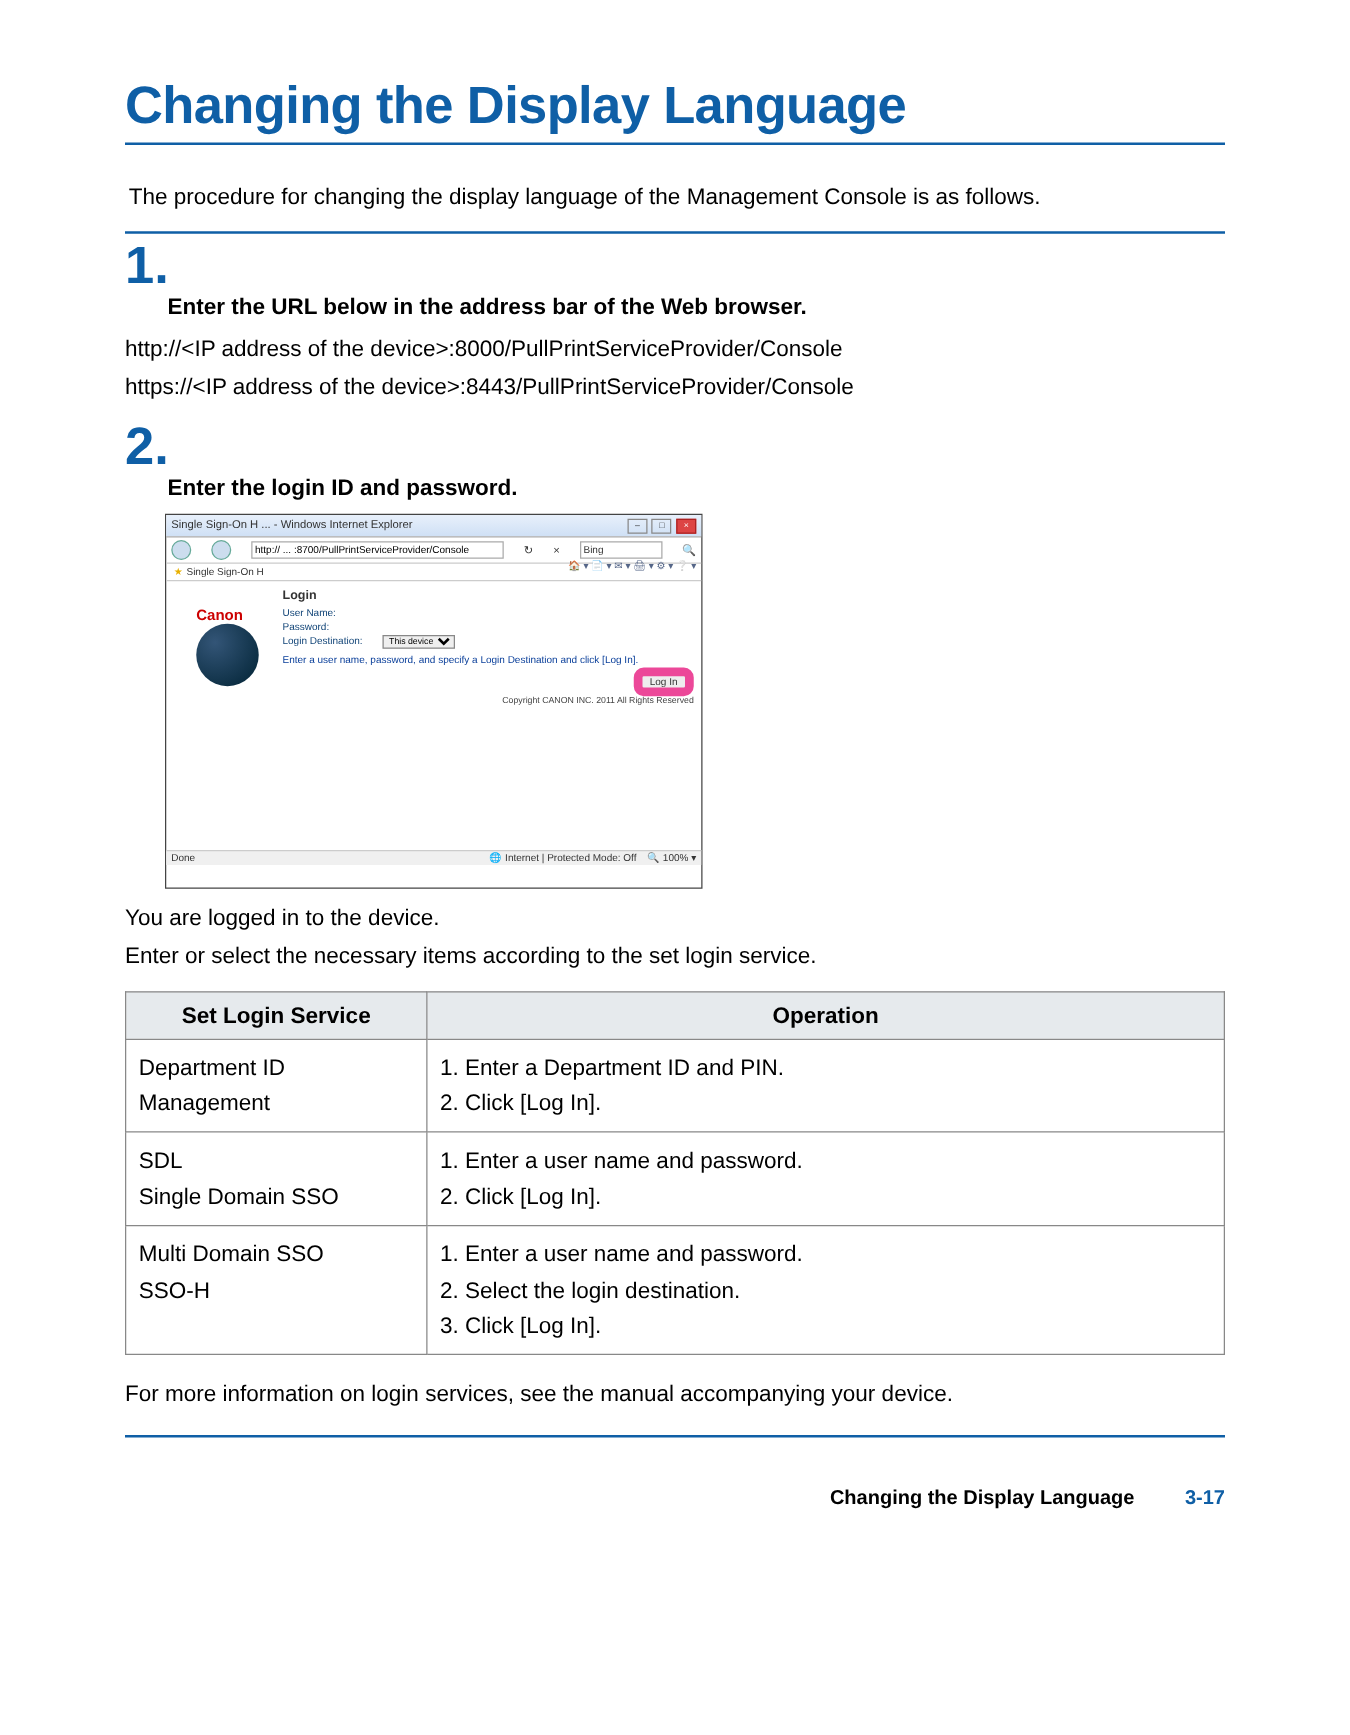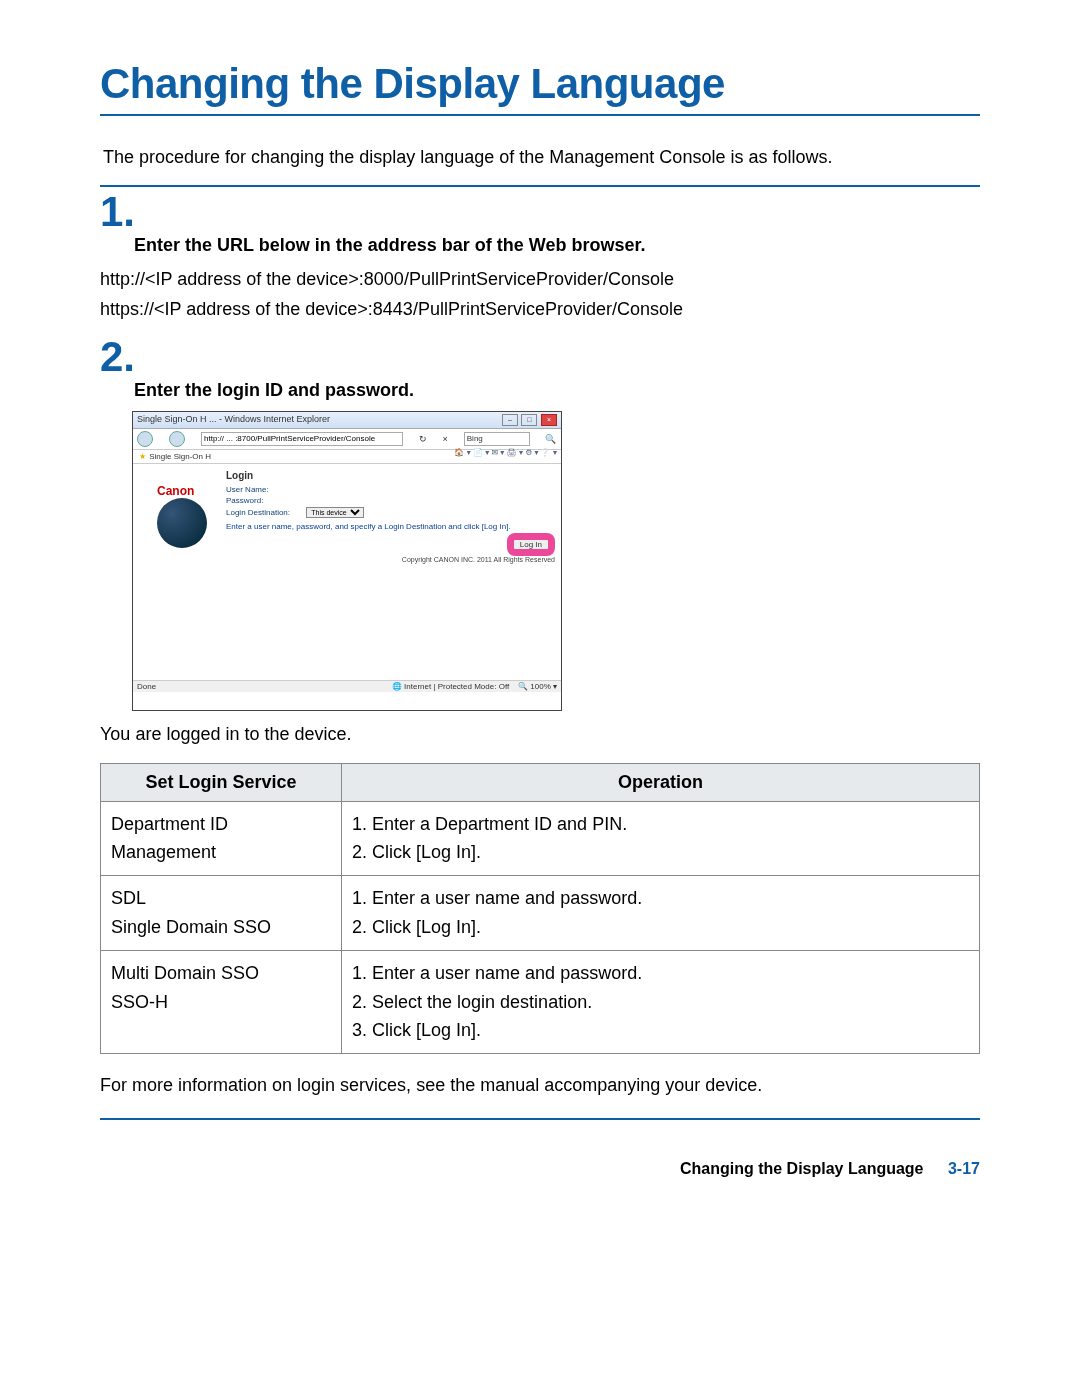--- a/index.html
+++ b/index.html
@@ -123,21 +123,21 @@
     vertical-align: top;
     line-height: 1.6;
   }
   td.col1 { width: 220px; }
   .footer {
     margin-top: 40px;
     text-align: right;
     font-size: 16px;
   }
   .footer .ft-title { font-weight: 700; }
-  .footer .ft-page { color: #0f5fa6; font-weight: 700; margin-left: 20px; }
+  .footer .ft-page { color: #0f5fa6; font-weight: 700; margin-left: 36px; }
 </style>
 </head>
 <body>
 
 <div class="page">
 
   <h1 class="main-heading">Changing the Display Language</h1>
   <hr class="heading-rule">
 
   <p class="intro-text">The procedure for changing the display language of the Management Console is as follows.</p>
@@ -207,20 +207,21 @@
           <span>Internet | Protected Mode: Off</span>
           &nbsp;&nbsp;
           <span>🔍</span>
           <span>100%</span> ▾
         </span>
       </div>
     </div>
 
     <div class="step-body">
       <p>You are logged in to the device.</p>
+      <p>Enter or select the necessary items according to the set login service.</p>
     </div>
 
     <div class="table-wrap">
       <table>
         <thead>
           <tr>
             <th>Set Login Service</th>
             <th>Operation</th>
           </tr>
         </thead>

